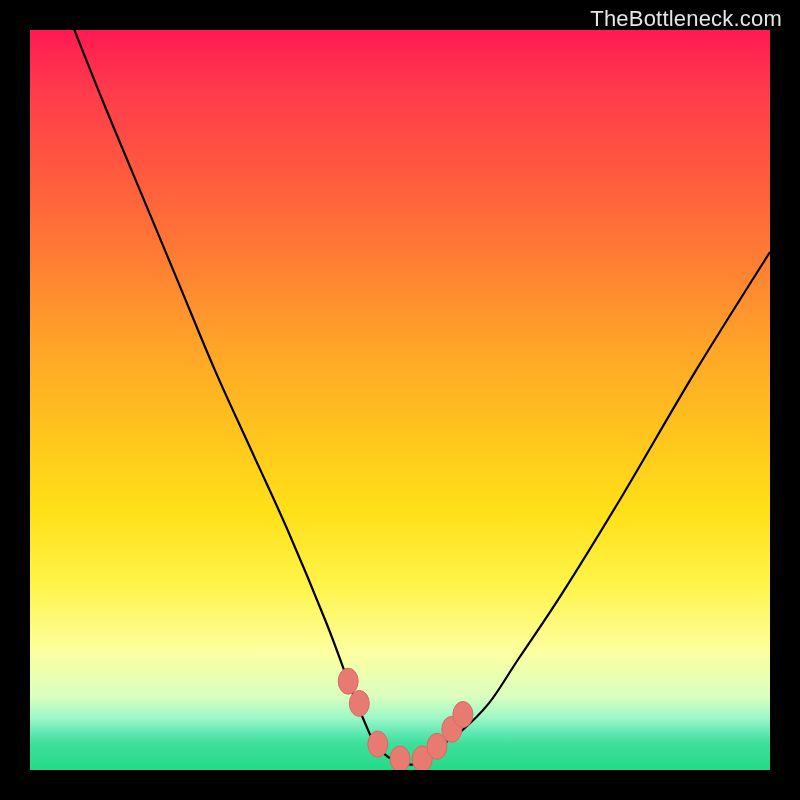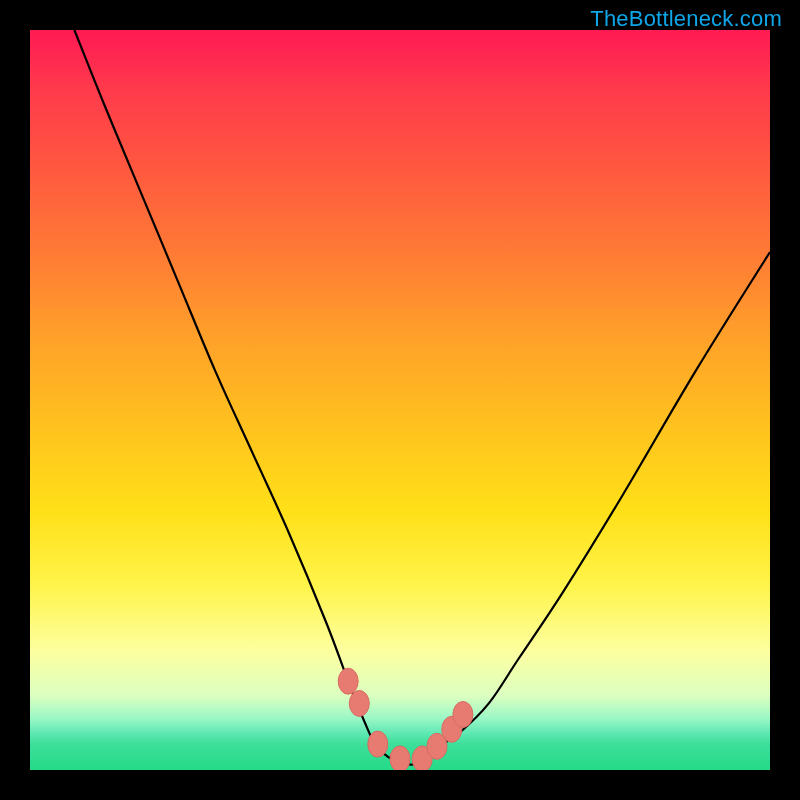--- a/index.html
+++ b/index.html
@@ -42,21 +42,21 @@
     position: absolute;
     left: 0;
     top: 0;
   }
   .watermark {
     position: absolute;
     top: 6px;
     right: 18px;
     font-family: Arial, Helvetica, sans-serif;
     font-size: 22px;
-    color: #0ea5e9;
+    color: #e5e5e5;
     font-weight: 500;
     letter-spacing: 0.2px;
   }
 </style>
 </head>
 <body>
 
 <div class="frame">
   <div class="plot">
     <svg class="curve" width="740" height="740" viewBox="0 0 740 740">

